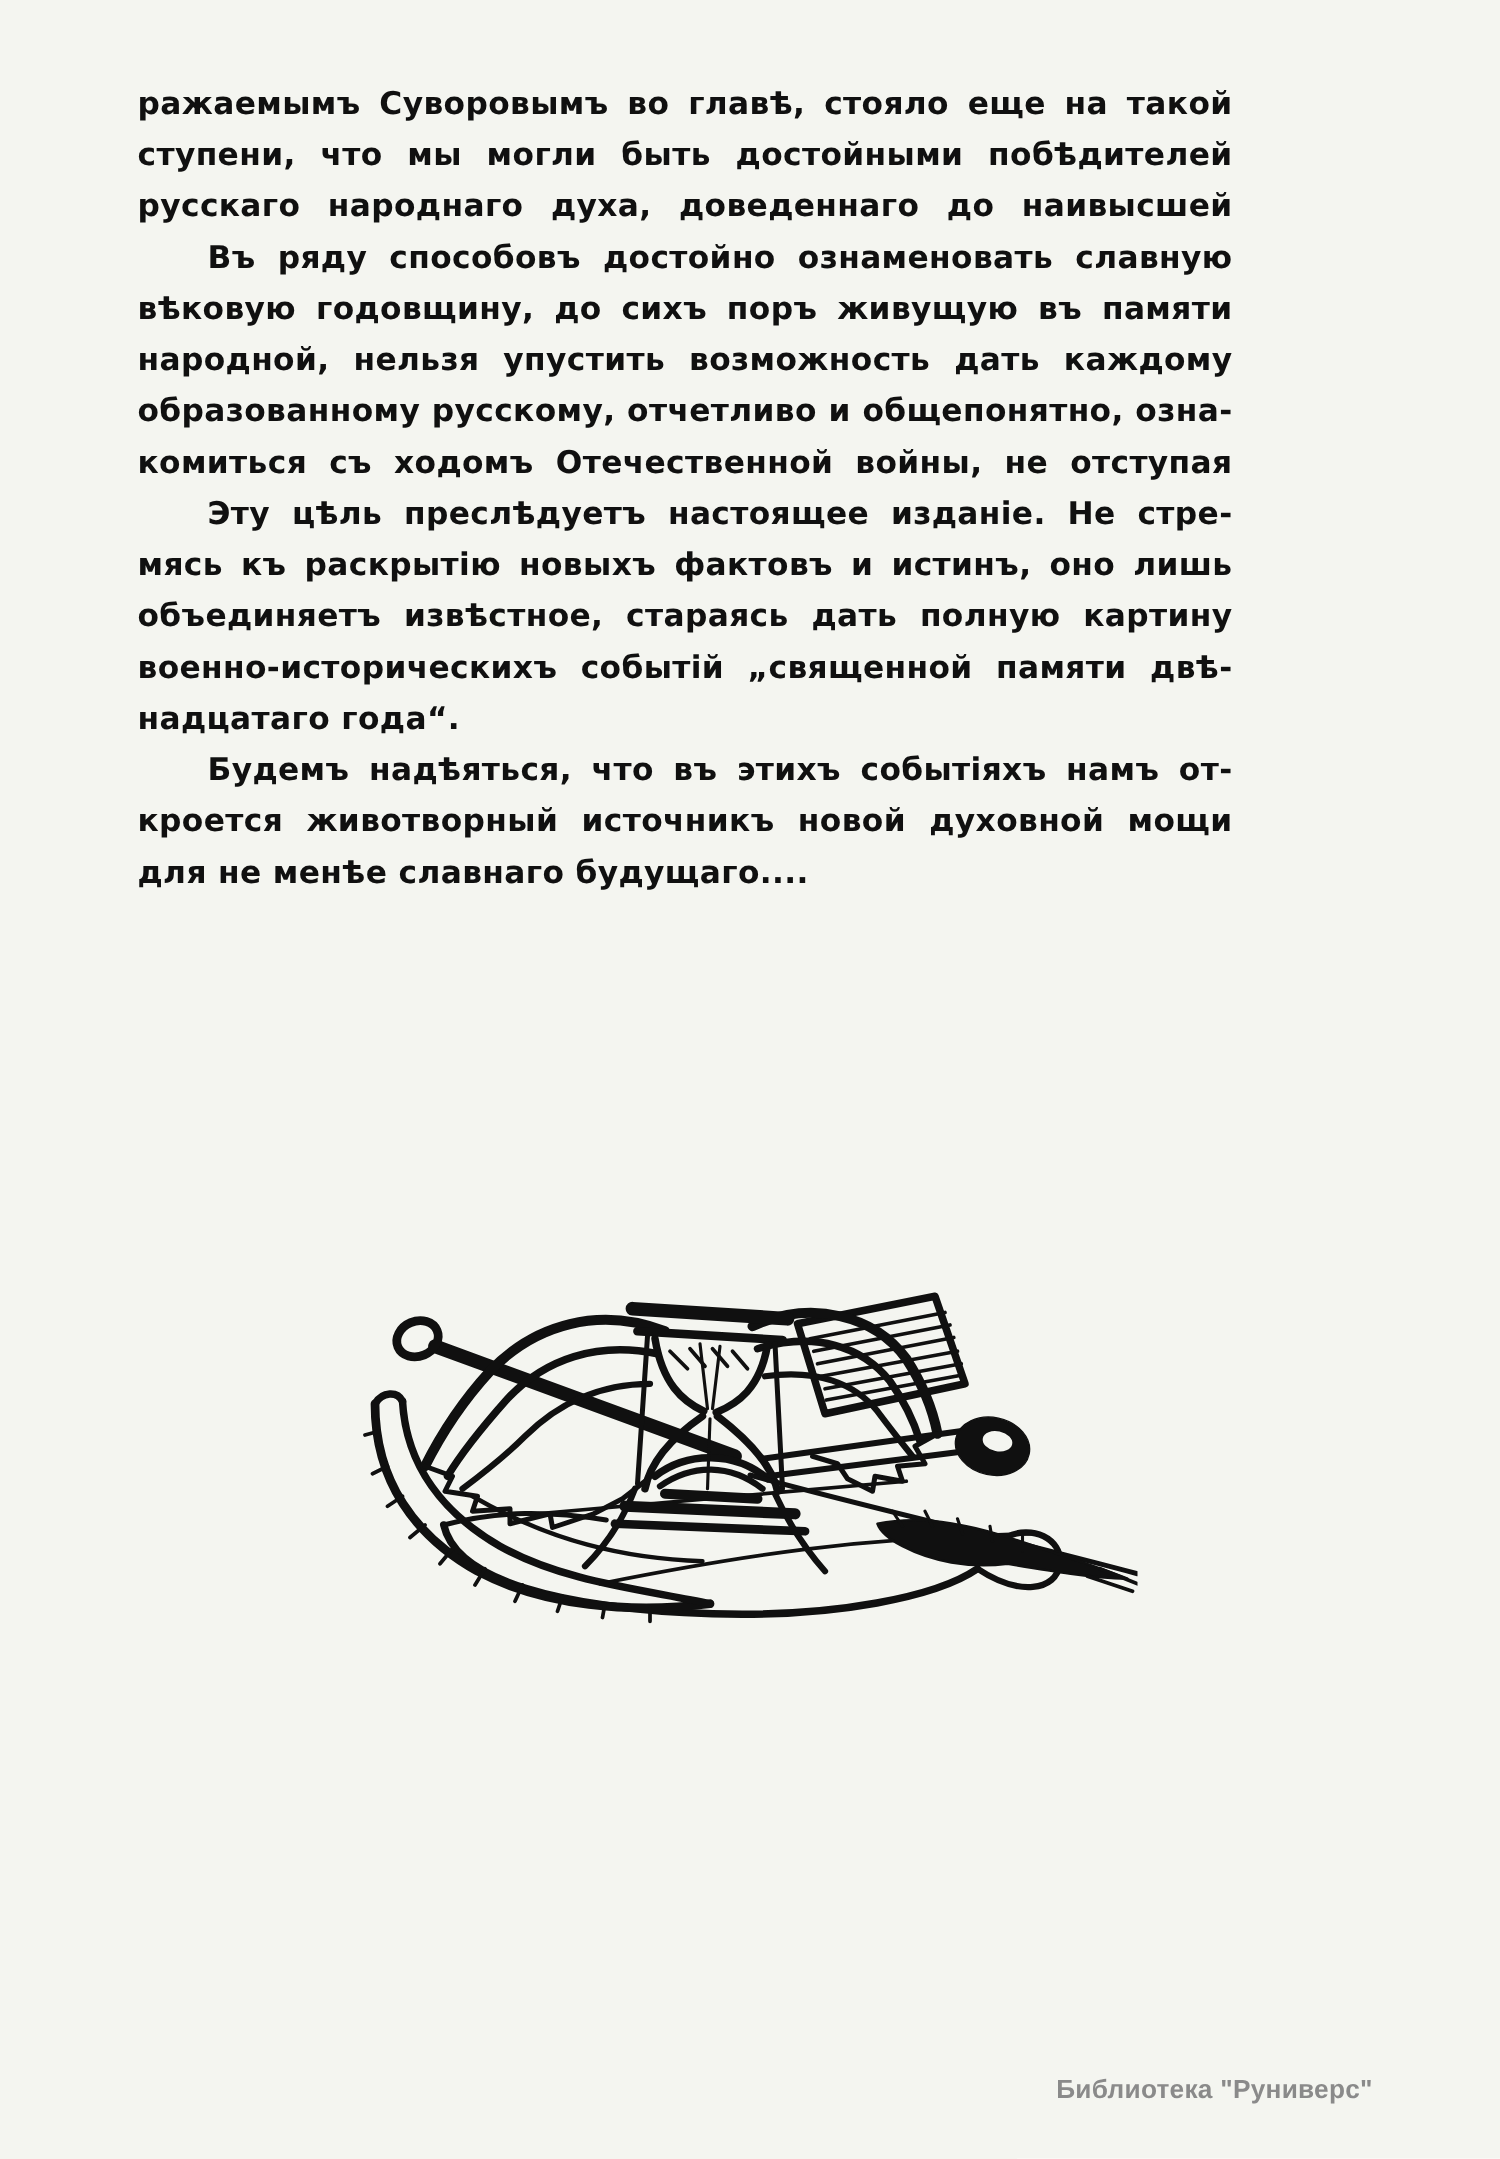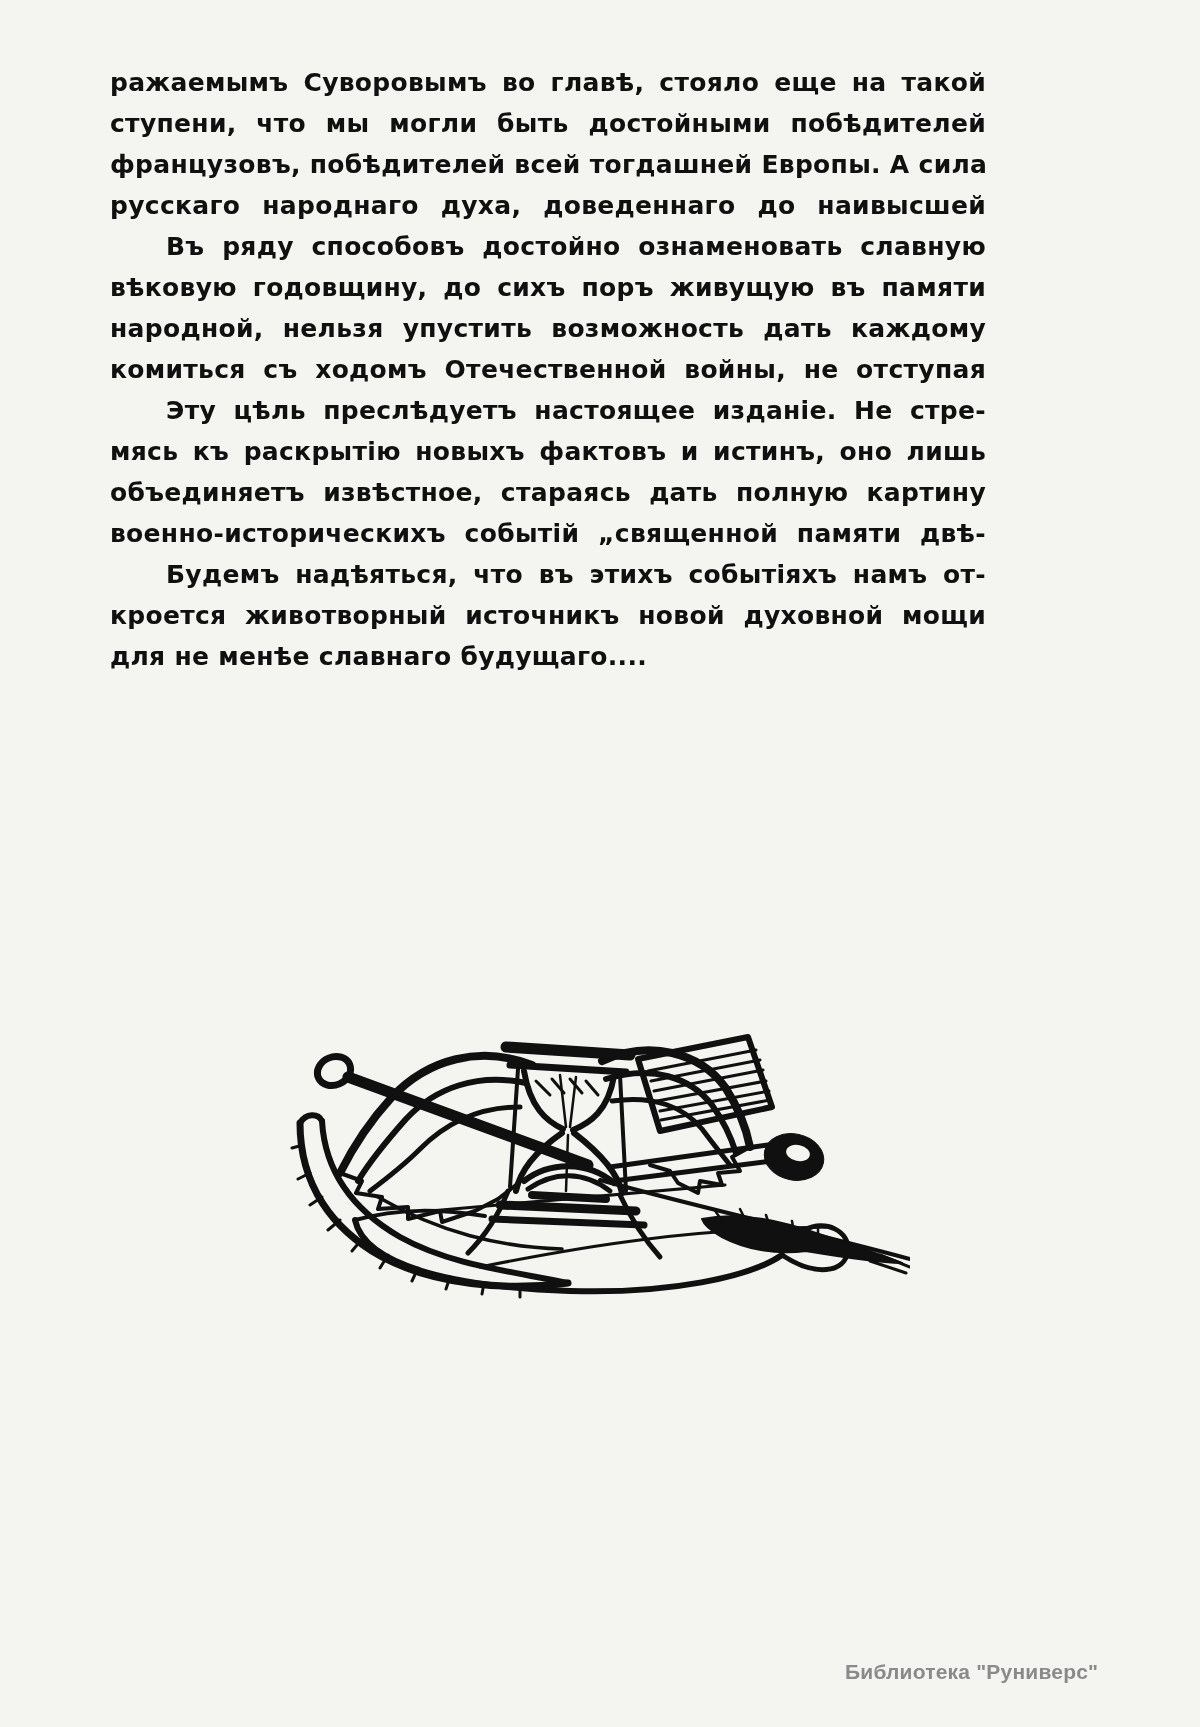--- a/index.html
+++ b/index.html
@@ -44,32 +44,33 @@
   }
 </style>
 </head>
 <body>
 
 <div class="page">
 
   <div class="text-block">
     <p class="ln j">ражаемымъ Суворовымъ во главѣ, стояло еще на такой</p>
     <p class="ln j">ступени, что мы могли быть достойными побѣдителей</p>
-    <p class="ln j">французовъ, побѣдителей всей тогдашней Европы. А сила</p>
     <p class="ln j">русскаго народнаго духа, доведеннаго до наивысшей</p>
 
     <p class="ln j ind">Въ ряду способовъ достойно ознаменовать славную</p>
     <p class="ln j">вѣковую годовщину, до сихъ поръ живущую въ памяти</p>
     <p class="ln j">народной, нельзя упустить возможность дать каждому</p>
+    <p class="ln j">образованному русскому, отчетливо и общепонятно, озна-</p>
     <p class="ln j">комиться съ ходомъ Отечественной войны, не отступая</p>
 
     <p class="ln j ind">Эту цѣль преслѣдуетъ настоящее изданіе. Не стре-</p>
     <p class="ln j">мясь къ раскрытію новыхъ фактовъ и истинъ, оно лишь</p>
     <p class="ln j">объединяетъ извѣстное, стараясь дать полную картину</p>
     <p class="ln j">военно-историческихъ событій „священной памяти двѣ-</p>
+    <p class="ln">надцатаго года“.</p>
 
     <p class="ln j ind">Будемъ надѣяться, что въ этихъ событіяхъ намъ от-</p>
     <p class="ln j">кроется животворный источникъ новой духовной мощи</p>
     <p class="ln">для не менѣе славнаго будущаго....</p>
   </div>
 
   <svg class="vignette" width="640" height="300" viewBox="0 0 640 300">
     <g stroke="#101010" fill="none" stroke-linecap="round" stroke-linejoin="round">
 
       <g>

